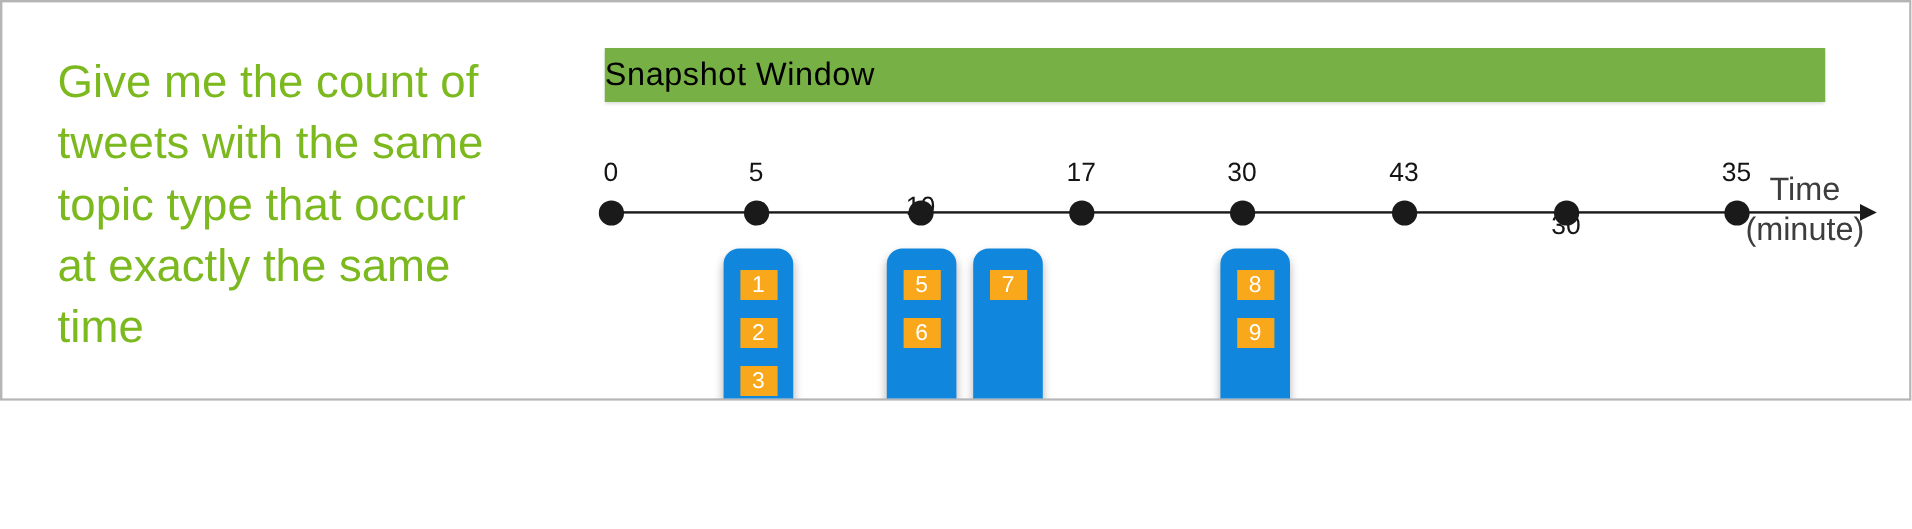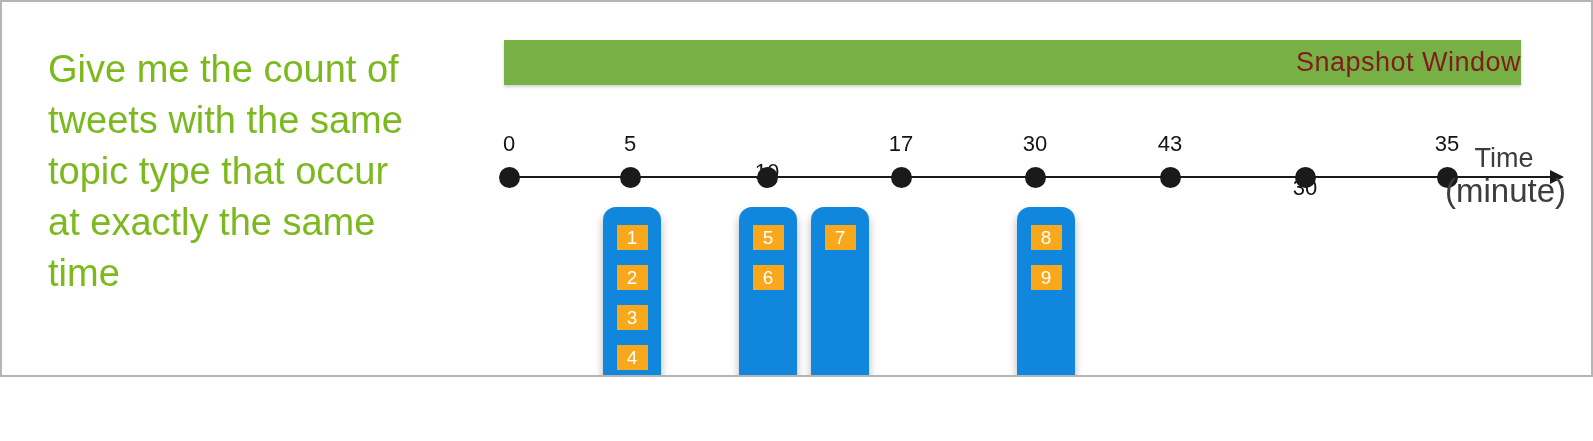--- a/index.html
+++ b/index.html
@@ -1,21 +1,21 @@
 <!DOCTYPE html>
 <html style="--question-green: #7cb91e; --bar-green: #77b044; --tweet-blue: #1086dc; --tweet-orange: #f9a71b; --axis-black: #1a1a1a; --border-gray: #b5b5b5; --bg: #ffffff;"><head>
 <meta charset="utf-8">
 <style>
   html, body { margin: 0; padding: 0; background: #fff; }
   * { box-sizing: border-box; }
 
   .canvas {
     position: relative;
     width: 1593px;
-    height: 377px;
+    height: 334px;
     background: var(--bg, #ffffff);
     border: 2px solid var(--border-gray, #b5b5b5);
     overflow: hidden;
     font-family: "Liberation Sans", sans-serif;
   }
 
   
   .question {
     position: absolute;
     left: 46px;
@@ -31,22 +31,22 @@
   .snapshot-bar {
     position: absolute;
     left: 502px;
     top: 38px;
     width: 1017px;
     height: 45px;
     background: var(--bar-green, #77b044);
     box-shadow: 0 2px 3px rgba(0,0,0,0.18);
     display: flex;
     align-items: center;
-    justify-content: flex-end;
-    color: #7f1d1d;
+    justify-content: flex-start;
+    color: #000000;
     font-size: 27px;
     font-weight: 400;
     letter-spacing: 0.5px;
   }
 
   
   .axis-line {
     position: absolute;
     left: 505px;
     top: 174px;
@@ -81,21 +81,21 @@
   }
   .time-label {
     position: absolute;
     left: 1443px;
     top: 140px;
     width: 118px;
     text-align: center;
     color: #3d3d3d;
   }
   .time-label .t1 { font-size: 27px; line-height: 33px; }
-  .time-label .t2 { font-size: 33px; line-height: 32px; }
+  .time-label .t2 { font-size: 27px; line-height: 32px; }
 
   
   .tweet-group {
     position: absolute;
     top: 205px;
     width: 58px;
     height: 196px;
     border-radius: 13px;
     background: var(--tweet-blue, #1086dc);
     box-shadow: 0 5px 8px rgba(0,0,0,0.30);

